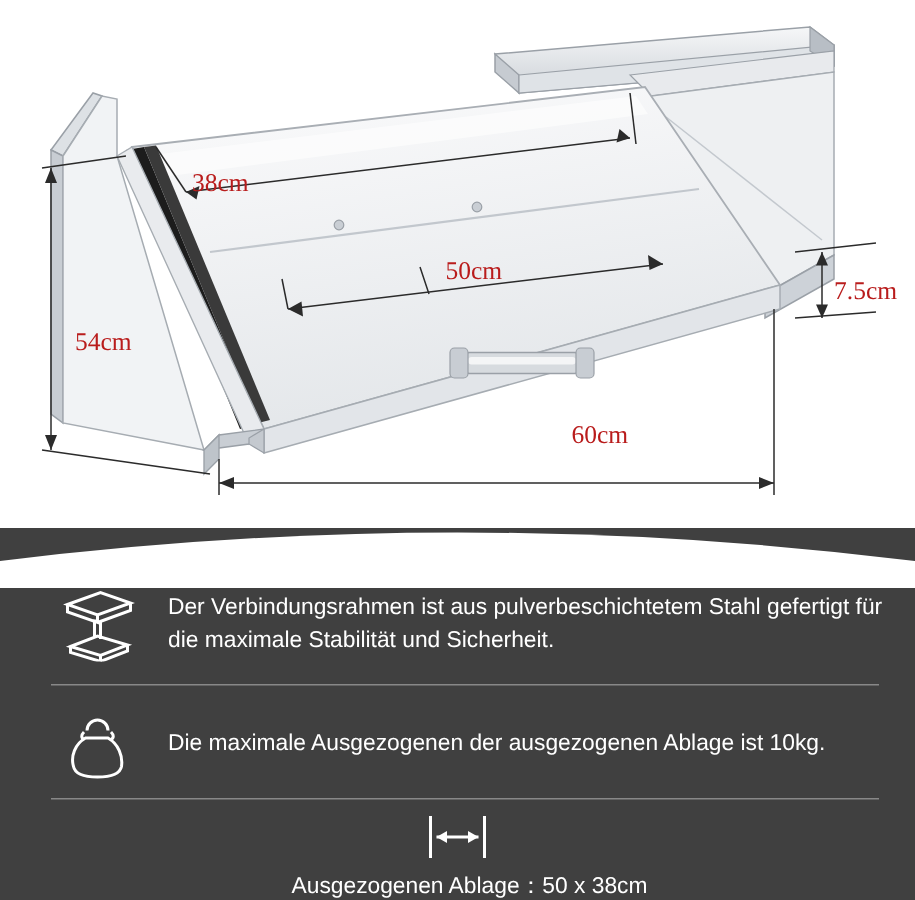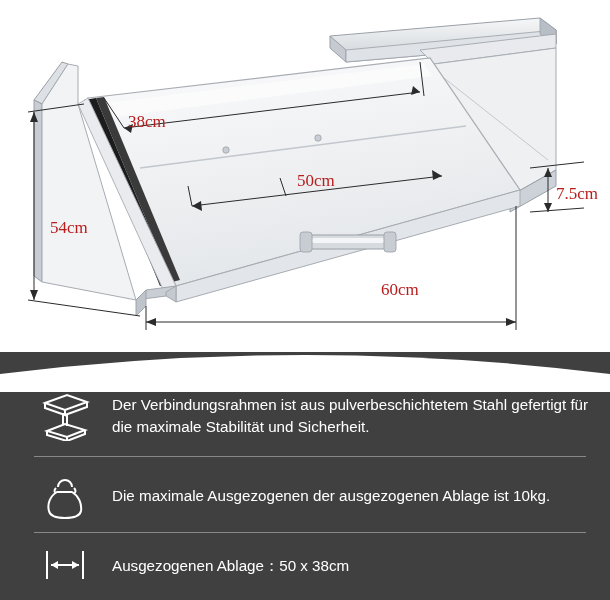--- a/index.html
+++ b/index.html
@@ -61,21 +61,21 @@
     left: 0;
     width: 610px;
     display: flex;
     align-items: center;
     box-sizing: border-box;
     padding-left: 34px;
     padding-right: 18px;
   }
   #row-1 { top: 28px;  height: 72px; }
   #row-2 { top: 110px; height: 68px; }
-  #row-3 { top: 186px; height: 56px; }
+  #row-3 { top: 186px; height: 56px; flex-direction: column; }
 
   .divider {
     position: absolute;
     left: 34px;
     width: 552px;
     height: 1px;
     background: rgba(255,255,255,0.38);
   }
   #div-1 { top: 104px; }
   #div-2 { top: 180px; }

